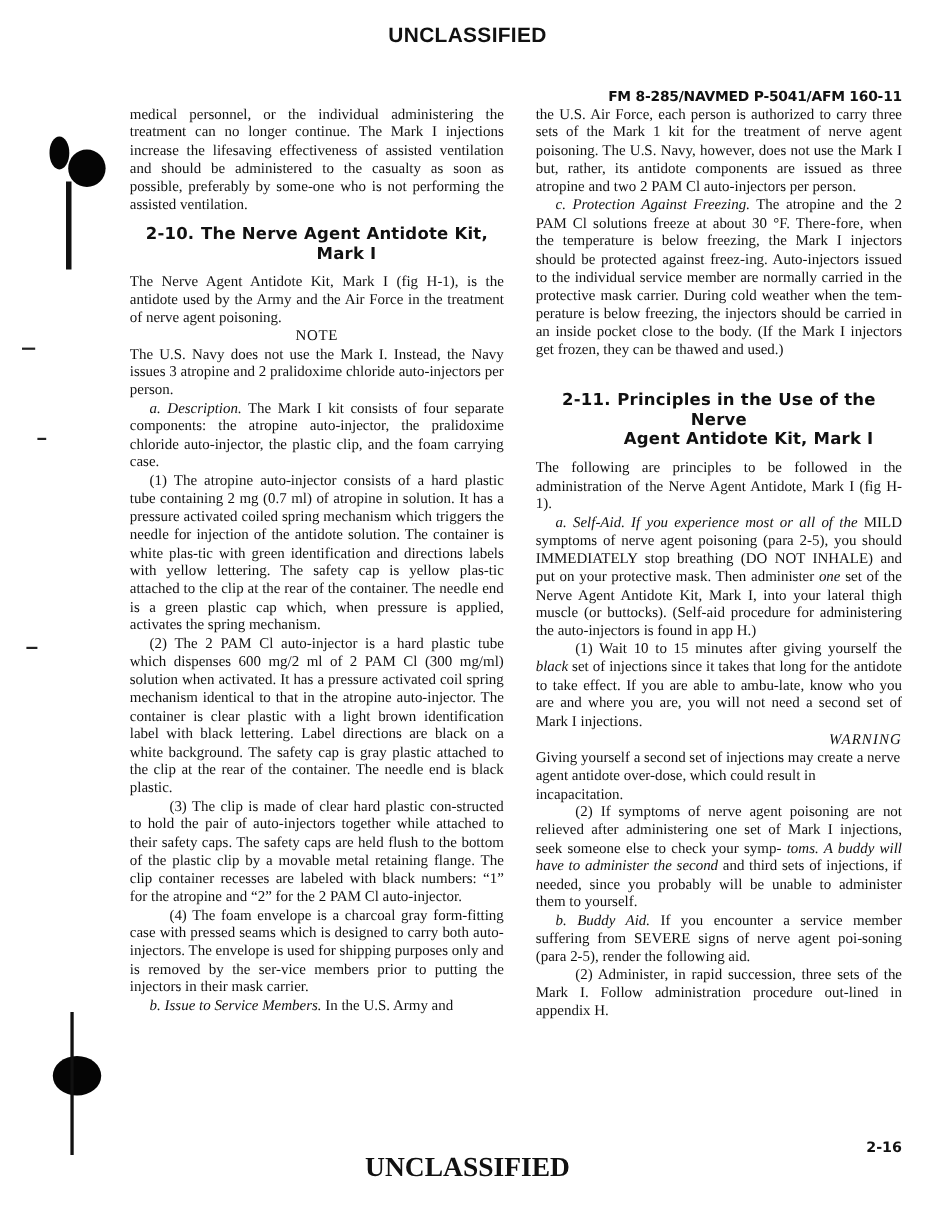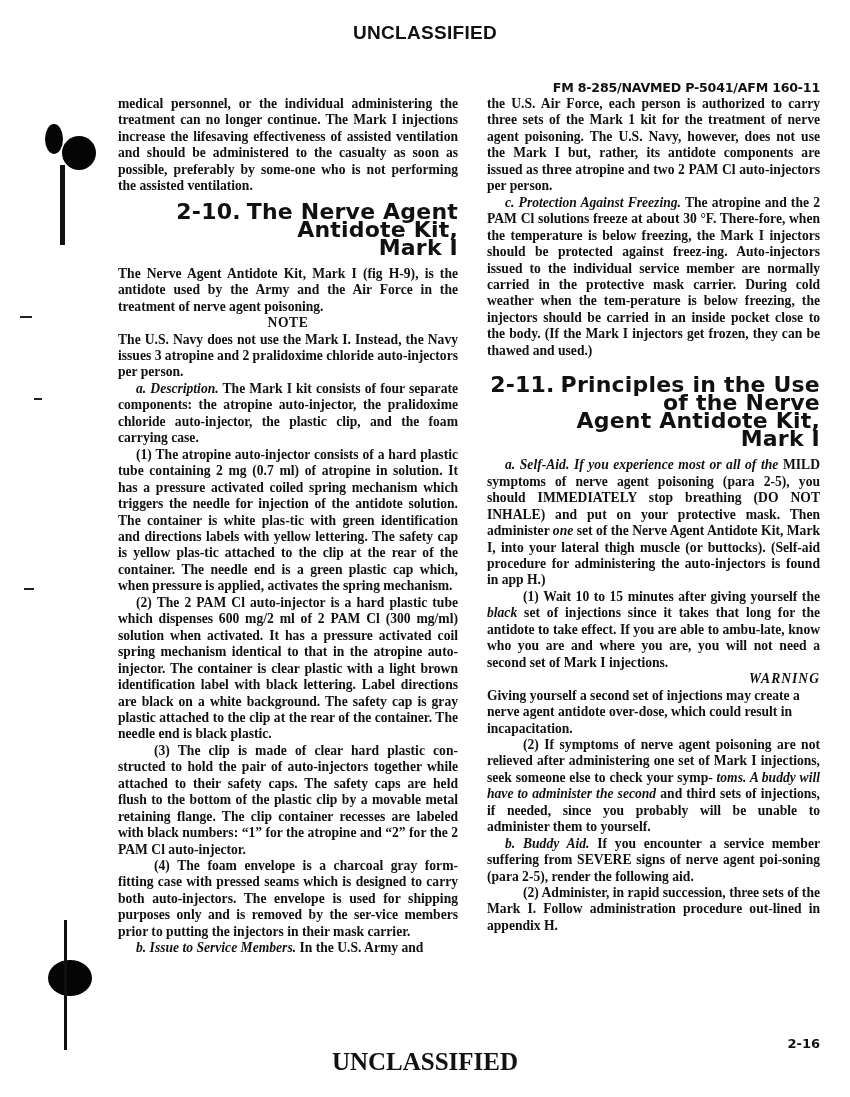--- a/index.html
+++ b/index.html
@@ -11,25 +11,25 @@
     font-weight:bold; font-size:12.6px; letter-spacing:-0.2px; }
   #bottom-mark { position:absolute; top:1048px; left:0; width:100%; text-align:center;
     font-family:"Liberation Serif", serif; font-weight:bold; font-size:25px; }
   #page-number { position:absolute; top:1036px; right:30px; font-family:"DejaVu Sans", sans-serif;
     font-weight:bold; font-size:13px; }
 
   .col { position:absolute; top:96px; font-family:"Liberation Serif", "DejaVu Serif", serif;
     font-size:13.6px; line-height:16.45px; text-align:justify; }
   #col-left { left:118px; width:340px; }
   #col-right { left:487px; width:333px; }
-  .col p { margin:0;font-weight:bold; }
+  .col p { margin:0; }
   .ind { text-indent:18px; }
   .ind2 { text-indent:36px; }
-  .h { font-family:"DejaVu Sans", "Liberation Sans", sans-serif; font-weight:bold; font-size:22px;
-    line-height:18px; margin:8px 0 9px 0; text-align:right; letter-spacing:0.2px; }
+  .h { font-family:"DejaVu Sans", "Liberation Sans", sans-serif; font-weight:bold; font-size:15px;
+    line-height:18px; margin:8px 0 9px 0; text-align:center; letter-spacing:0.2px; }
   .h .num { margin-right:6px; }
   .h2-line2 { display:block; padding-left:54px; }
   .note-title { text-align:center; margin-top:10px; letter-spacing:0.6px; }
   .note-body { margin-left:28px; margin-right:30px; text-align:justify; }
   .warn-title { text-align:right; margin-top:10px; font-style:italic; letter-spacing:1px; }
   .warn-body { margin-left:30px; margin-right:28px; text-align:left; }
   i { font-style:italic; }
 
   .hole { position:absolute; background:#050505; border-radius:50%; }
   .speck-col { position:absolute; background:#111; }
@@ -50,41 +50,42 @@
 <div id="top-mark">UNCLASSIFIED</div>
 <div id="doc-id">FM 8-285/NAVMED P-5041/AFM 160-11</div>
 
 <div id="col-left" class="col">
   <p>medical personnel, or the individual administering the treatment can no longer continue. The Mark I injections increase the lifesaving effectiveness of assisted ventilation and should be administered to the casualty as soon as possible, preferably by some-one who is not performing the assisted ventilation.</p>
 
   <div class="h">
     <span class="num">2-10.</span><span>The Nerve Agent Antidote Kit,</span>
     <span class="h2-line2">Mark I</span>
   </div>
-  <p>The Nerve Agent Antidote Kit, Mark I (fig H-9), is the antidote used by the Army and the Air Force in the treatment of nerve agent poisoning.</p>
+  <p>The Nerve Agent Antidote Kit, Mark I (fig H-1), is the antidote used by the Army and the Air Force in the treatment of nerve agent poisoning.</p>
 
   <p class="note-title">NOTE</p>
   <p class="note-body">The U.S. Navy does not use the Mark I. Instead, the Navy issues 3 atropine and 2 pralidoxime chloride auto-injectors per person.</p>
 
   <p class="ind"><i>a. Description.</i><span> The Mark I kit consists of four separate components: the atropine auto-injector, the pralidoxime chloride auto-injector, the plastic clip, and the foam carrying case.</span></p>
   <p class="ind">(1) The atropine auto-injector consists of a hard plastic tube containing 2 mg (0.7 ml) of atropine in solution. It has a pressure activated coiled spring mechanism which triggers the needle for injection of the antidote solution. The container is white plas-tic with green identification and directions labels with yellow lettering. The safety cap is yellow plas-tic attached to the clip at the rear of the container. The needle end is a green plastic cap which, when pressure is applied, activates the spring mechanism.</p>
   <p class="ind">(2) The 2 PAM Cl auto-injector is a hard plastic tube which dispenses 600 mg/2 ml of 2 PAM Cl (300 mg/ml) solution when activated. It has a pressure activated coil spring mechanism identical to that in the atropine auto-injector. The container is clear plastic with a light brown identification label with black lettering. Label directions are black on a white background. The safety cap is gray plastic attached to the clip at the rear of the container. The needle end is black plastic.</p>
   <p class="ind2">(3) The clip is made of clear hard plastic con-structed to hold the pair of auto-injectors together while attached to their safety caps. The safety caps are held flush to the bottom of the plastic clip by a movable metal retaining flange. The clip container recesses are labeled with black numbers: “1” for the atropine and “2” for the 2 PAM Cl auto-injector.</p>
   <p class="ind2">(4) The foam envelope is a charcoal gray form-fitting case with pressed seams which is designed to carry both auto-injectors. The envelope is used for shipping purposes only and is removed by the ser-vice members prior to putting the injectors in their mask carrier.</p>
   <p class="ind"><i>b. Issue to Service Members.</i><span> In the U.S. Army and</span></p>
 </div>
 
 <div id="col-right" class="col">
   <p>the U.S. Air Force, each person is authorized to carry three sets of the Mark 1 kit for the treatment of nerve agent poisoning. The U.S. Navy, however, does not use the Mark I but, rather, its antidote components are issued as three atropine and two 2 PAM Cl auto-injectors per person.</p>
   <p class="ind"><i>c. Protection Against Freezing.</i><span> The atropine and the 2 PAM Cl solutions freeze at about 30 °F. There-fore, when the temperature is below freezing, the Mark I injectors should be protected against freez-ing. Auto-injectors issued to the individual service member are normally carried in the protective mask carrier. During cold weather when the tem-perature is below freezing, the injectors should be carried in an inside pocket close to the body. (If the Mark I injectors get frozen, they can be thawed and used.)</span></p>
 
-  <div class="h" style="margin-top:17px;">
+  <div class="h" style="margin-top:28px;">
     <span class="num">2-11.</span><span>Principles in the Use of the Nerve</span>
     <span class="h2-line2">Agent Antidote Kit, Mark I</span>
   </div>
+  <p>The following are principles to be followed in the administration of the Nerve Agent Antidote, Mark I (fig H-1).</p>
 
   <p class="ind"><i>a. Self-Aid.</i><i> If you experience most or all of the</i><span> MILD symptoms of nerve agent poisoning (para 2-5), you should IMMEDIATELY stop breathing (DO NOT INHALE) and put on your protective mask. Then administer </span><i>one</i><span> set of the Nerve Agent Antidote Kit, Mark I, into your lateral thigh muscle (or buttocks). (Self-aid procedure for administering the auto-injectors is found in app H.)</span></p>
 
   <p class="ind2"><span>(1) Wait 10 to 15 minutes after giving yourself the </span><i>black</i><span> set of injections since it takes that long for the antidote to take effect. If you are able to ambu-late, know who you are and where you are, you will not need a second set of Mark I injections.</span></p>
 
   <p class="warn-title">WARNING</p>
   <p class="warn-body">Giving yourself a second set of injections may create a nerve agent antidote over-dose, which could result in incapacitation.</p>
 
   <p class="ind2"><span>(2) If symptoms of nerve agent poisoning are not relieved after administering one set of Mark I injections, seek someone else to check your symp-</span> <i>toms. A buddy will have to administer the second</i><span> and third sets of injections, if needed, since you probably will be unable to administer them to yourself.</span></p>
 

